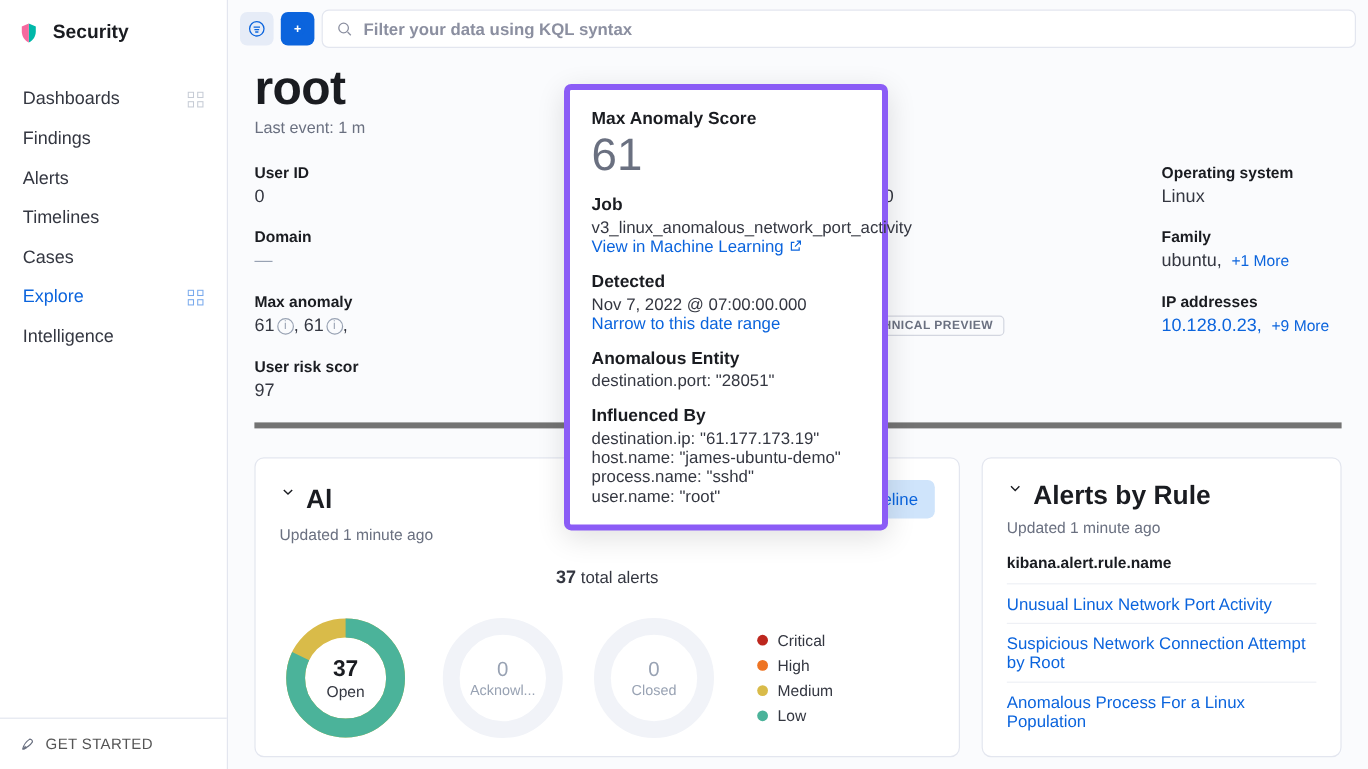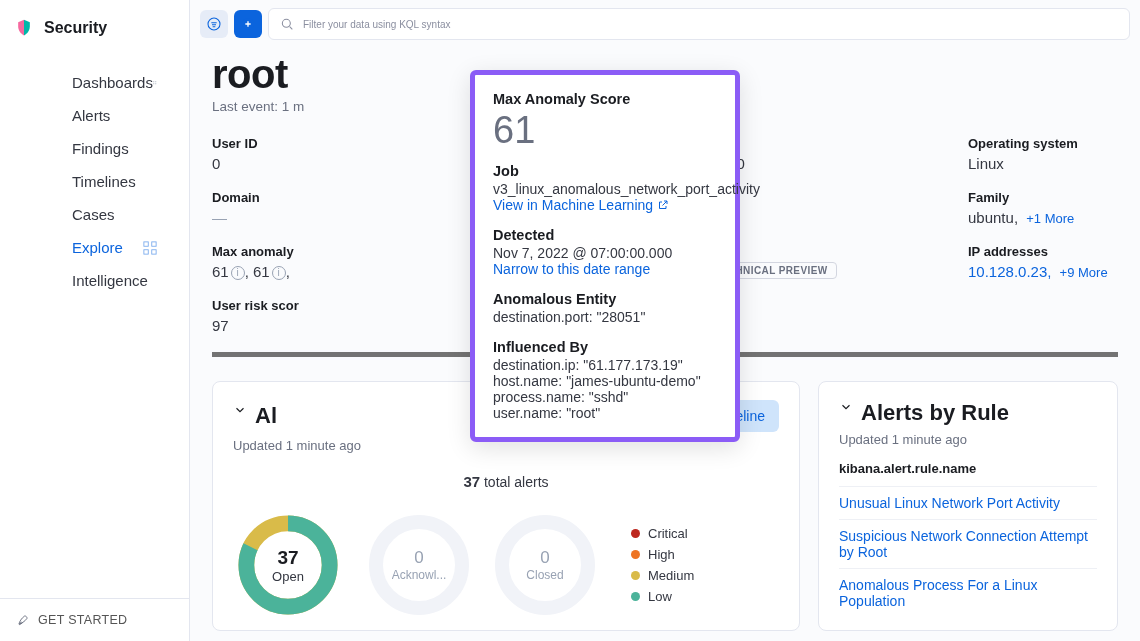--- a/index.html
+++ b/index.html
@@ -28,21 +28,21 @@
     align-items: center;
     gap: 10px;
     padding: 18px 14px;
   }
   .logo-badge {
     width: 20px; height: 20px;
     position: relative;
   }
   .logo-badge svg { display:block; }
   .app-title { font-weight: 700; font-size: 16px; }
-  .nav { padding: 10px 16px; flex: 1; margin-left: 40px; }
+  .nav { padding: 10px 3px; flex: 1; }
   .nav-item {
     display: flex;
     align-items: center;
     justify-content: space-between;
     padding: 8px 16px;
     font-size: 15px;
     color: #343741;
     cursor: pointer;
   }
   .nav-item.active { color: #0b64dd; font-weight: 500; }
@@ -89,22 +89,23 @@
     background: #fff;
     border: 1px solid #e3e6ef;
     border-radius: 6px;
     height: 32px;
     padding: 0 10px;
     gap: 8px;
     color: #6a7080;
   }
   .search-wrap input {
     border: none; outline: none;
-    flex: 1; font-size: 10px;
+    flex: 1; font-size: 14px;
     color: #3b82f6;
+    font-weight: bold;
   }
   .search-wrap input::placeholder { color: #8b8fa0; }
 
   
   .page {
     padding: 4px 22px 0 22px;
   }
   .page-title { font-size: 40px; font-weight: 800; letter-spacing: -0.5px; }
   .page-sub { color: #6a7080; font-size: 13.5px; margin-top: 2px; }
 
@@ -279,24 +280,24 @@
     <div class="nav-item">
       <span>Dashboards</span>
       <svg class="grid-icon" viewBox="0 0 16 16">
           <rect x="1" y="1" width="5" height="5" fill="none" stroke="#98a2b3"></rect>
           <rect x="10" y="1" width="5" height="5" fill="none" stroke="#98a2b3"></rect>
           <rect x="1" y="10" width="5" height="5" fill="none" stroke="#98a2b3"></rect>
           <rect x="10" y="10" width="5" height="5" fill="none" stroke="#98a2b3"></rect>
         </svg>
     </div>
     <div class="nav-item">
+      <span>Findings</span>
+    </div>
+    <div class="nav-item">
       <span>Alerts</span>
-    </div>
-    <div class="nav-item">
-      <span>Findings</span>
     </div>
     <div class="nav-item">
       <span>Timelines</span>
     </div>
     <div class="nav-item">
       <span>Cases</span>
     </div>
     <div class="nav-item active">
       <span>Explore</span>
       <svg class="grid-icon" viewBox="0 0 16 16">

